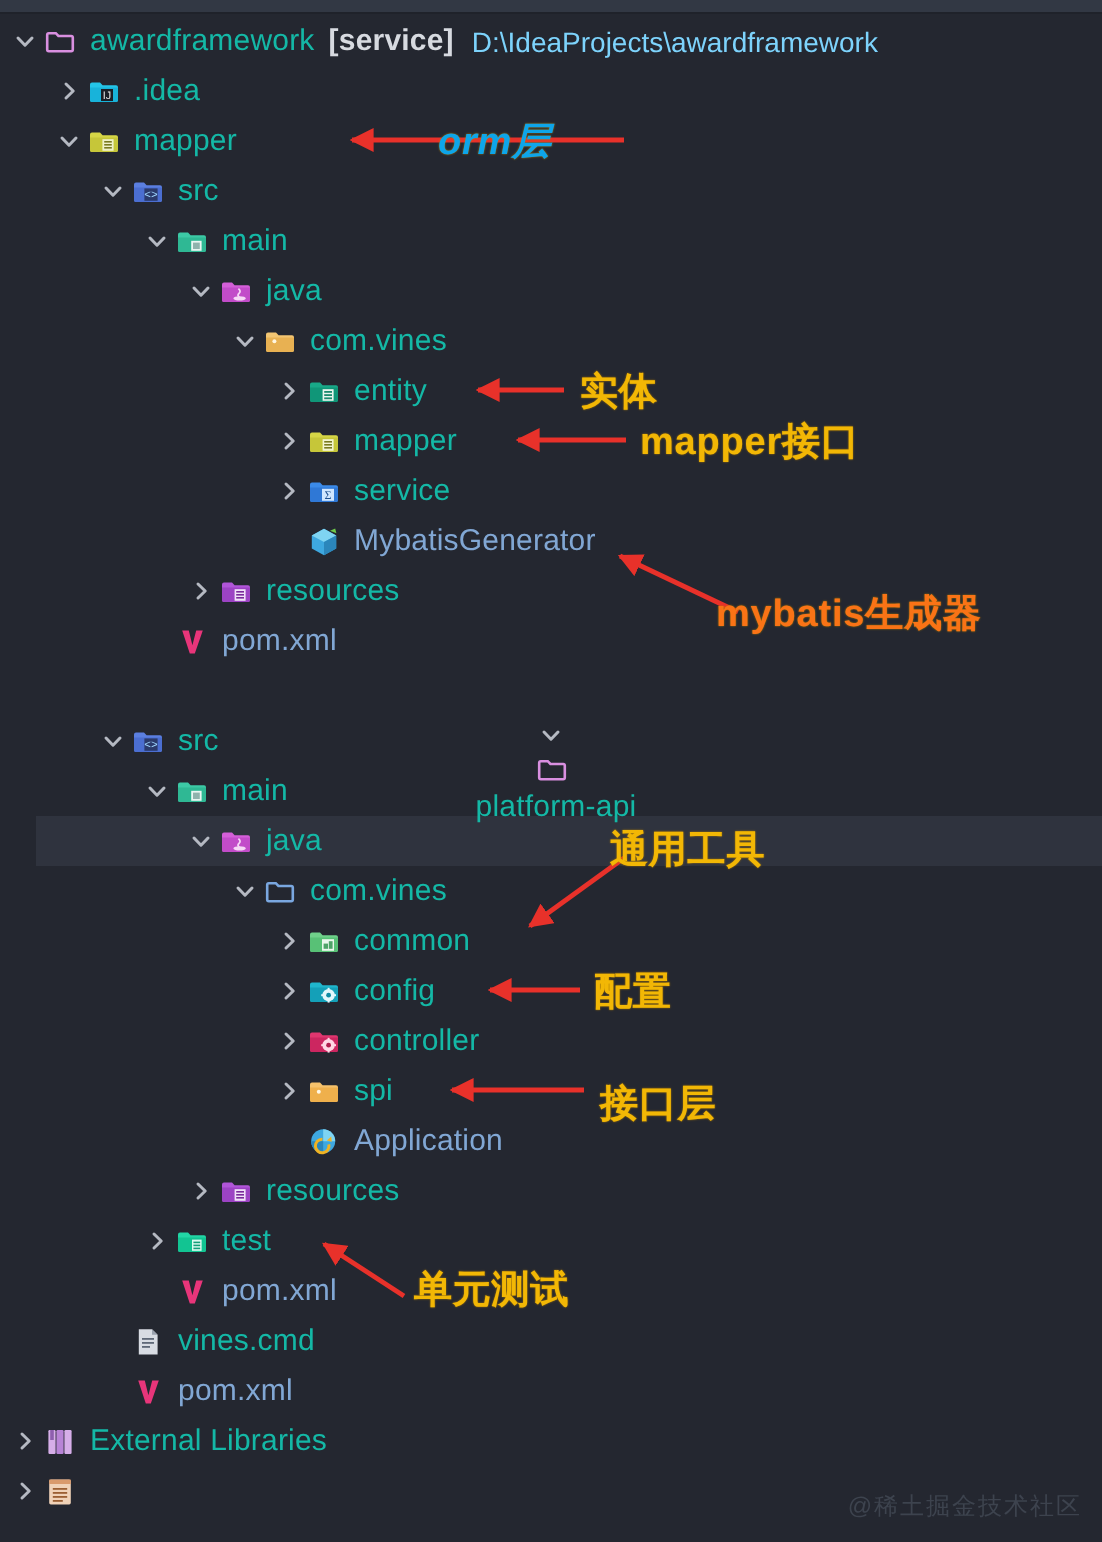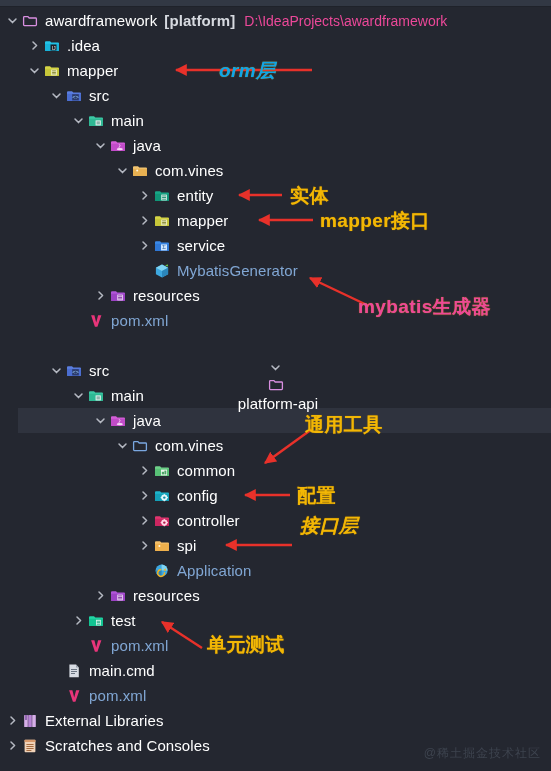--- a/index.html
+++ b/index.html
@@ -43,29 +43,29 @@
   .twisty svg { display: block; }
   .icon {
     width: 20px; height: 25px;
     display: flex; align-items: center; justify-content: center;
     flex: 0 0 20px;
     position: relative; z-index: 2;
   }
   .icon svg { display: block; }
   .label {
     font-size: 15px;
-    color: #ffffff;
+    color: #14b8a6;
     padding-left: 5px;
     letter-spacing: 0.1px;
     position: relative; z-index: 2;
   }
   .label.blue { color: #81a7d4; }
   .pathtext {
     font-size: 14px;
-    color: #ec4899;
+    color: #7dd3fc;
     padding-left: 9px;
     position: relative; z-index: 2;
   }
   .bold { font-weight: bold; }
 
   
   #annot {
     position: absolute; left: 0; top: 0; width: 551px; height: 771px;
     pointer-events: none;
   }
@@ -99,21 +99,21 @@
         <svg width="11" height="11" viewBox="0 0 11 11">
           <path d="M2 4 L5.5 7.6 L9 4" stroke="#b5b9c2" stroke-width="1.5" fill="none" stroke-linecap="round" stroke-linejoin="round"></path>
         </svg>
       </div>
       <div class="icon">
         <svg width="16" height="16" viewBox="0 0 16 16">
           <path d="M1.6 4.4 Q1.6 3.6 2.4 3.6 L5.9 3.6 L7.2 5.0 L13.6 5.0 Q14.4 5.0 14.4 5.8 L14.4 11.8 Q14.4 12.6 13.6 12.6 L2.4 12.6 Q1.6 12.6 1.6 11.8 Z" fill="none" stroke="#d98fe0" stroke-width="1.3"></path>
         </svg>
       </div>
       <span class="label">awardframework</span>
-      <span class="label bold" style="padding-left: 7px; color: rgb(215, 218, 224);">[platform]</span>
+      <span class="label bold" style="padding-left: 7px; color: rgb(215, 218, 224);">[service]</span>
       <span class="pathtext">D:\IdeaProjects\awardframework</span>
     </div>
     <div class="row" style="top: 26px;">
       <div style="flex: 0 0 26px;"></div>
       <div class="twisty">
         <svg width="11" height="11" viewBox="0 0 11 11">
           <path d="M4 2 L7.6 5.5 L4 9" stroke="#b5b9c2" stroke-width="1.5" fill="none" stroke-linecap="round" stroke-linejoin="round"></path>
         </svg>
       </div>
       <div class="icon">
@@ -549,21 +549,21 @@
         <svg width="16" height="16" viewBox="0 0 16 16">
           <path d="M3.4 1.6 L10 1.6 L12.8 4.4 L12.8 14.2 L3.4 14.2 Z" fill="#d8dce3"></path>
           <path d="M10 1.6 L12.8 4.4 L10 4.4 Z" fill="#9aa2ae"></path>
           <g fill="#5e6877">
             <rect x="5" y="6" width="6" height="0.9"></rect>
             <rect x="5" y="8" width="6" height="0.9"></rect>
             <rect x="5" y="10" width="4" height="0.9"></rect>
           </g>
         </svg>
       </div>
-      <span class="label">main.cmd</span>
+      <span class="label">vines.cmd</span>
     </div>
     <div class="row" style="top: 676px;">
       <div style="flex: 0 0 48px;"></div>
       <div class="twisty"></div>
       <div class="icon">
         <svg width="16" height="16" viewBox="0 0 16 16">
           <path d="M3.1 2.2 L6.4 2.2 L8.2 9.6 L10.1 2.2 L13.4 2.2 L9.4 13.8 L6.9 13.8 Z" fill="#e8357a"></path>
         </svg>
       </div>
       <span class="label blue">pom.xml</span>
@@ -597,21 +597,20 @@
           <rect x="2.6" y="1.8" width="10.8" height="12.4" rx="0.8" fill="#f0d2b8"></rect>
           <rect x="2.6" y="1.8" width="10.8" height="2.2" fill="#d99a6c"></rect>
           <g fill="#9b5f33">
             <rect x="4.4" y="6" width="7.2" height="0.9"></rect>
             <rect x="4.4" y="8" width="7.2" height="0.9"></rect>
             <rect x="4.4" y="10" width="7.2" height="0.9"></rect>
             <rect x="4.4" y="12" width="5" height="0.9"></rect>
           </g>
         </svg>
       </div>
-      <span class="label">Scratches and Consoles</span>
     </div>
   </div>
 
 <svg id="annot" viewBox="0 0 551 771" width="551" height="771">
   <defs>
     <marker id="ah" viewBox="0 0 10 10" refX="9" refY="5" markerWidth="5" markerHeight="5" orient="auto-start-reverse">
       <path d="M 0 0 L 10 5 L 0 10 z" fill="#e8312a"></path>
     </marker>
   </defs>
   <g stroke="#e8312a" stroke-width="2.4" fill="none" marker-end="url(#ah)">
@@ -623,20 +622,20 @@
     <line x1="290" y1="495" x2="245" y2="495"></line>
     <line x1="292" y1="545" x2="226" y2="545"></line>
     <line x1="202" y1="648" x2="162" y2="622"></line>
   </g>
 </svg>
 
 <div id="notes">
     <div class="note" style="left: 219px; top: 58px; color: #0ea5e9; font-style: italic;">orm层</div>
     <div class="note" style="left: 290px; top: 183px; color: rgb(242, 183, 5);">实体</div>
     <div class="note" style="left: 320px; top: 208px; color: rgb(242, 183, 5);">mapper接口</div>
-    <div class="note" style="left: 358px; top: 294px; color: #ec4899;">mybatis生成器</div>
+    <div class="note" style="left: 358px; top: 294px; color: #f97316;">mybatis生成器</div>
     <div class="note" style="left: 305px; top: 412px; color: rgb(242, 183, 5);">通用工具</div>
     <div class="note" style="left: 297px; top: 483px; color: rgb(242, 183, 5);">配置</div>
-    <div class="note" style="left: 300px; top: 513px; color: rgb(242, 183, 5); font-style: italic;">接口层</div>
+    <div class="note" style="left: 300px; top: 539px; color: rgb(242, 183, 5);">接口层</div>
     <div class="note" style="left: 207px; top: 632px; color: rgb(242, 183, 5);">单元测试</div>
   </div>
 
 <div id="watermark">@稀土掘金技术社区</div>
 
 </body></html>

